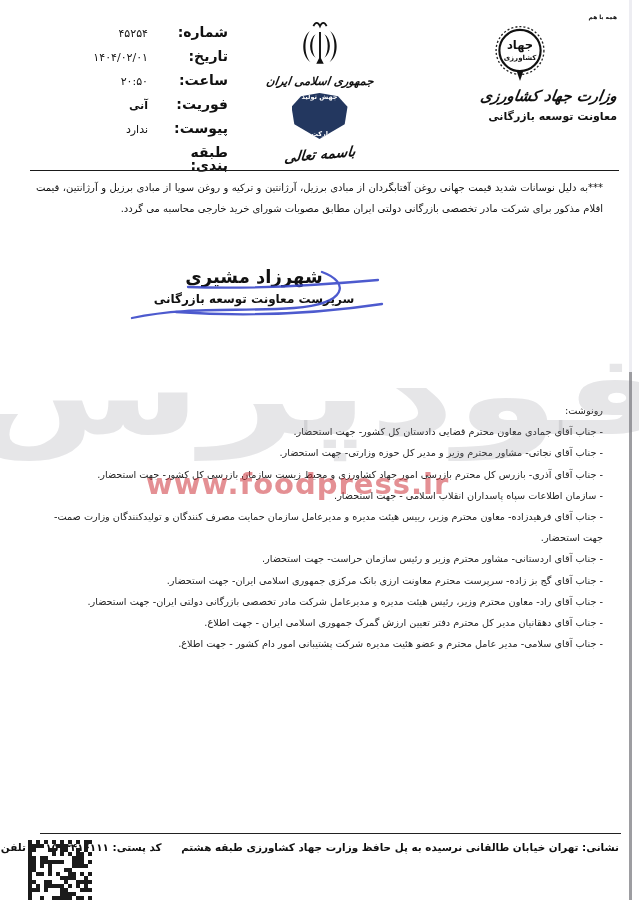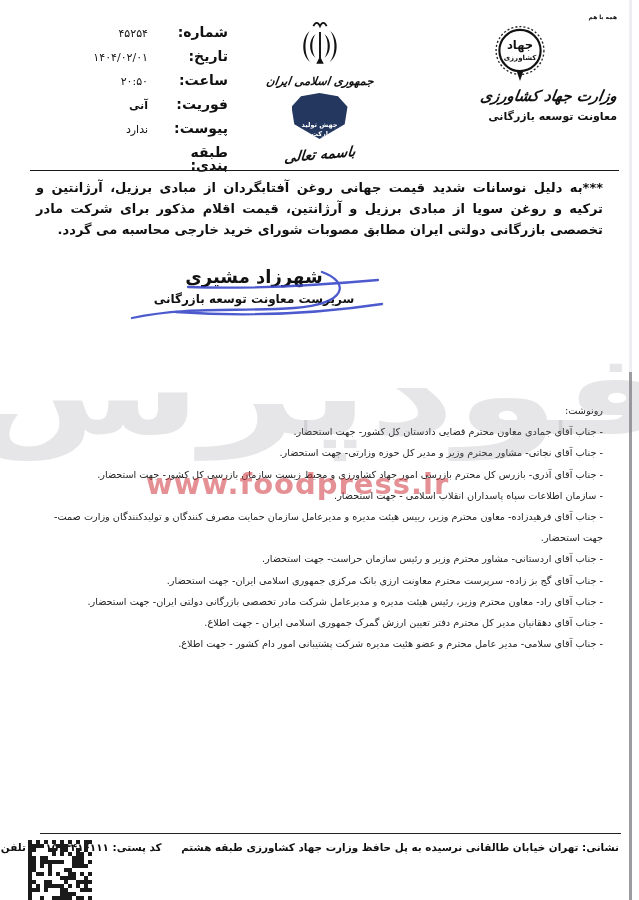--- a/index.html
+++ b/index.html
@@ -14,39 +14,39 @@
   .meta-value.bold{font-weight:bold;}
 
   
   .center-head{position:absolute;top:20px;left:50%;transform:translateX(-50%);
                width:190px;text-align:center;}
   .emblem-svg{display:block;margin:0 auto;}
   .country{font-size:11.5px;font-weight:bold;font-style:italic;transform:skewX(-8deg);
            margin-top:2px;white-space:nowrap;}
   .badge{width:56px;height:46px;margin:5px auto 0;background:#23375f;
          clip-path:polygon(50% 0,83% 7%,100% 30%,95% 68%,50% 100%,5% 68%,0 30%,17% 7%);
-         display:flex;flex-direction:column;align-items:center;justify-content:flex-end;}
+         display:flex;flex-direction:column;align-items:center;justify-content:space-between;}
   .badge div{color:#fff;font-size:6.5px;font-weight:bold;line-height:9px;direction:rtl;}
   .besmellah{margin-top:7px;font-size:14px;font-weight:bold;font-style:italic;
              transform:rotate(-5deg) skewX(-10deg);}
 
   
   .right-head{position:absolute;top:14px;right:22px;width:195px;text-align:right;}
   .motto{font-size:5.8px;font-weight:bold;letter-spacing:1px;direction:rtl;}
   .ministry-name{font-size:15px;font-weight:bold;font-style:italic;transform:skewX(-9deg);
                  margin-top:1px;white-space:nowrap;direction:rtl;}
   .department{font-size:11px;font-weight:bold;margin-top:5px;direction:rtl;}
 
   
   .rule-top{position:absolute;top:170px;left:30px;right:20px;border-top:1.7px solid #1a1a1a;}
   .rule-bottom{position:absolute;top:833px;left:40px;right:18px;border-top:1.7px solid #222;}
 
   
   .body-par{position:absolute;top:178px;right:36px;left:36px;direction:rtl;
-            font-size:13px;font-weight:bold;line-height:20.8px;text-align:justify;color:#101010;}
+            font-size:10px;font-weight:normal;line-height:20.8px;text-align:justify;color:#101010;}
 
   
   .sig{position:absolute;top:266px;left:128px;width:252px;text-align:center;direction:rtl;}
   .sig-name{font-size:18px;font-weight:bold;}
   .sig-title{font-size:12px;font-weight:bold;margin-top:5px;white-space:nowrap;}
   .sig-scribble{position:absolute;left:-18px;top:-10px;width:290px;height:82px;pointer-events:none;}
 
   
   .cc{position:absolute;top:400px;right:36px;left:46px;direction:rtl;text-align:right;
       font-size:9.7px;line-height:21.2px;color:#1d1d1d;}

